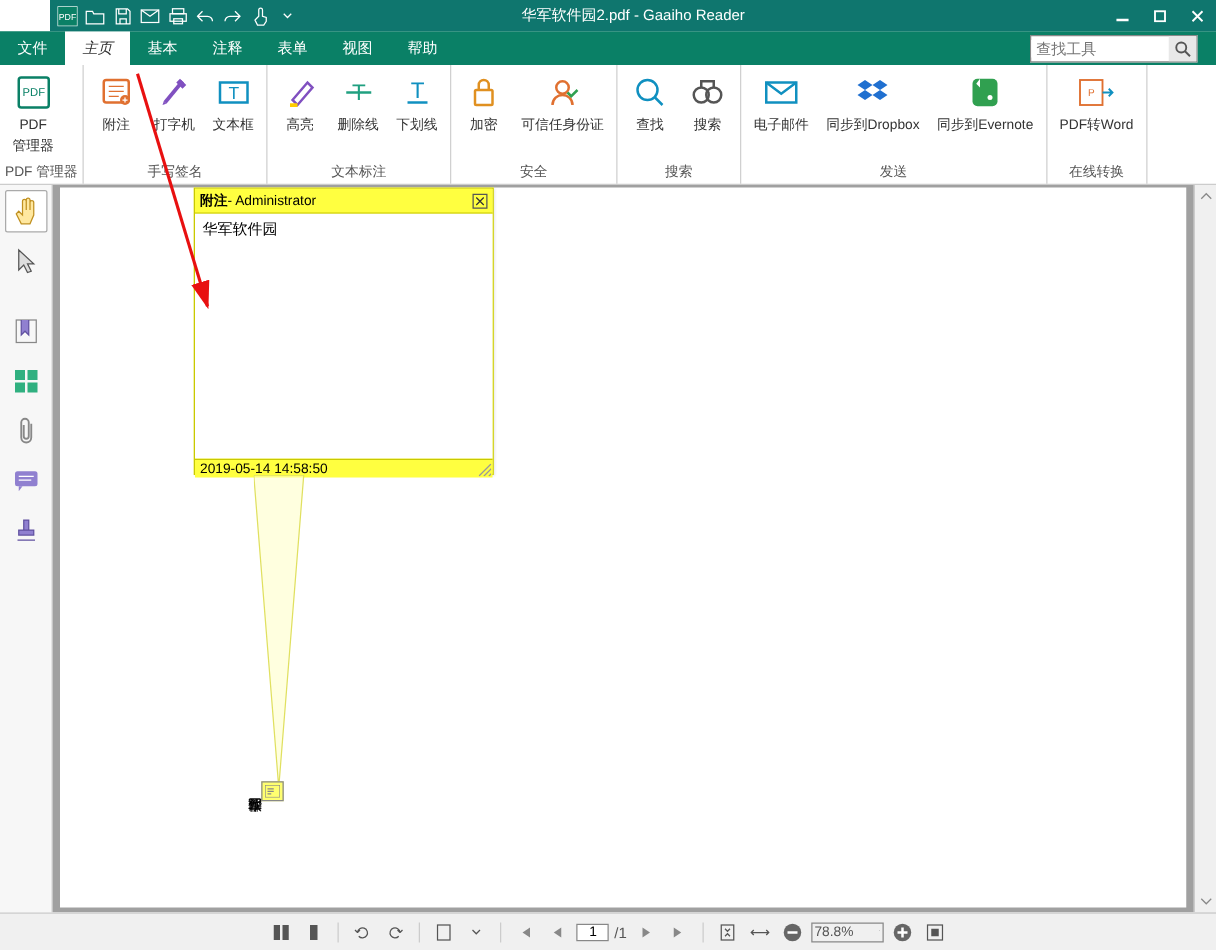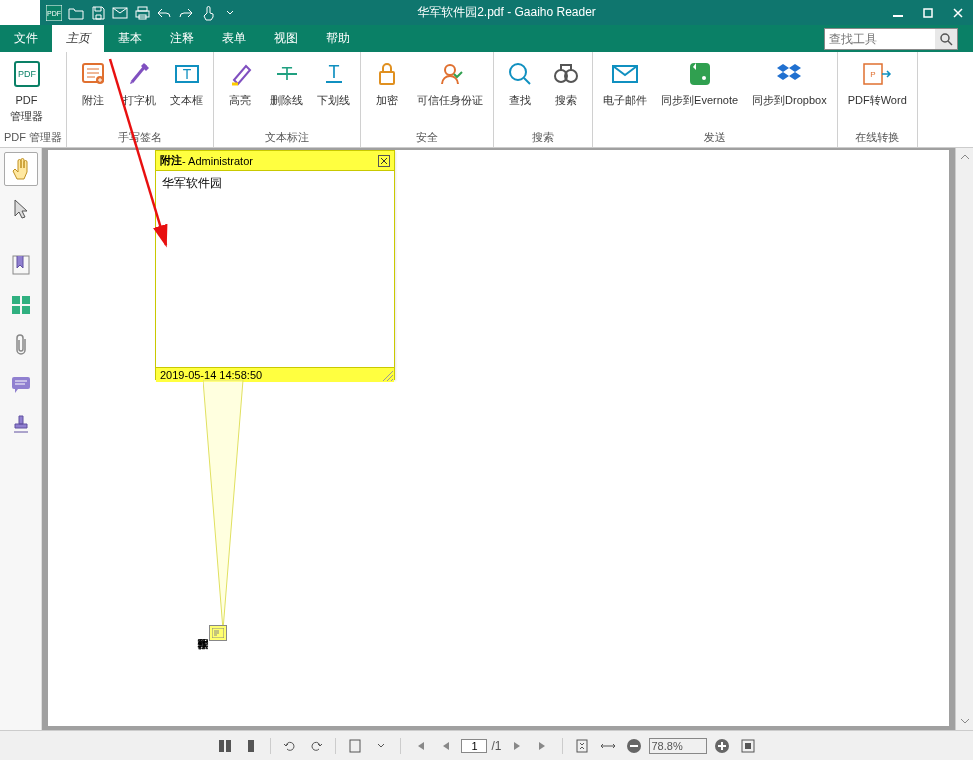--- a/index.html
+++ b/index.html
@@ -298,35 +298,35 @@
           <div class="rbtn-icon">
             <svg width="28" height="24">
               <rect x="2" y="4" width="24" height="16" fill="none" stroke="#1090c0" stroke-width="2"></rect>
               <path d="M2 4l12 9 12-9" fill="none" stroke="#1090c0" stroke-width="2"></path>
             </svg>
           </div>
           <div class="rbtn-label">电子邮件</div>
         </div>
         <div class="rbtn">
           <div class="rbtn-icon">
+            <svg width="28" height="26">
+              <path d="M8 3l6 4-6 4-6-4z M20 3l6 4-6 4-6-4z M8 11l6 4-6 4-6-4z M20 11l6 4-6 4-6-4z" fill="#2070d0"></path>
+            </svg>
+          </div>
+          <div class="rbtn-label">同步到Dropbox</div>
+        </div>
+        <div class="rbtn">
+          <div class="rbtn-icon">
             <svg width="26" height="28">
               <rect x="3" y="3" width="20" height="22" rx="4" fill="#30a050"></rect>
               <path d="M9 3v7L6 7" fill="#fff"></path>
               <circle cx="17" cy="18" r="2" fill="#fff"></circle>
             </svg>
           </div>
           <div class="rbtn-label">同步到Evernote</div>
-        </div>
-        <div class="rbtn">
-          <div class="rbtn-icon">
-            <svg width="28" height="26">
-              <path d="M8 3l6 4-6 4-6-4z M20 3l6 4-6 4-6-4z M8 11l6 4-6 4-6-4z M20 11l6 4-6 4-6-4z" fill="#2070d0"></path>
-            </svg>
-          </div>
-          <div class="rbtn-label">同步到Dropbox</div>
         </div>
       </div>
       <div class="ribbon-group-label">发送</div>
     </div>
     <div class="ribbon-group">
       <div class="ribbon-group-content">
         <div class="rbtn">
           <div class="rbtn-icon">
             <svg width="30" height="28">
               <rect x="2" y="4" width="18" height="20" fill="none" stroke="#e07030" stroke-width="1.5"></rect>

